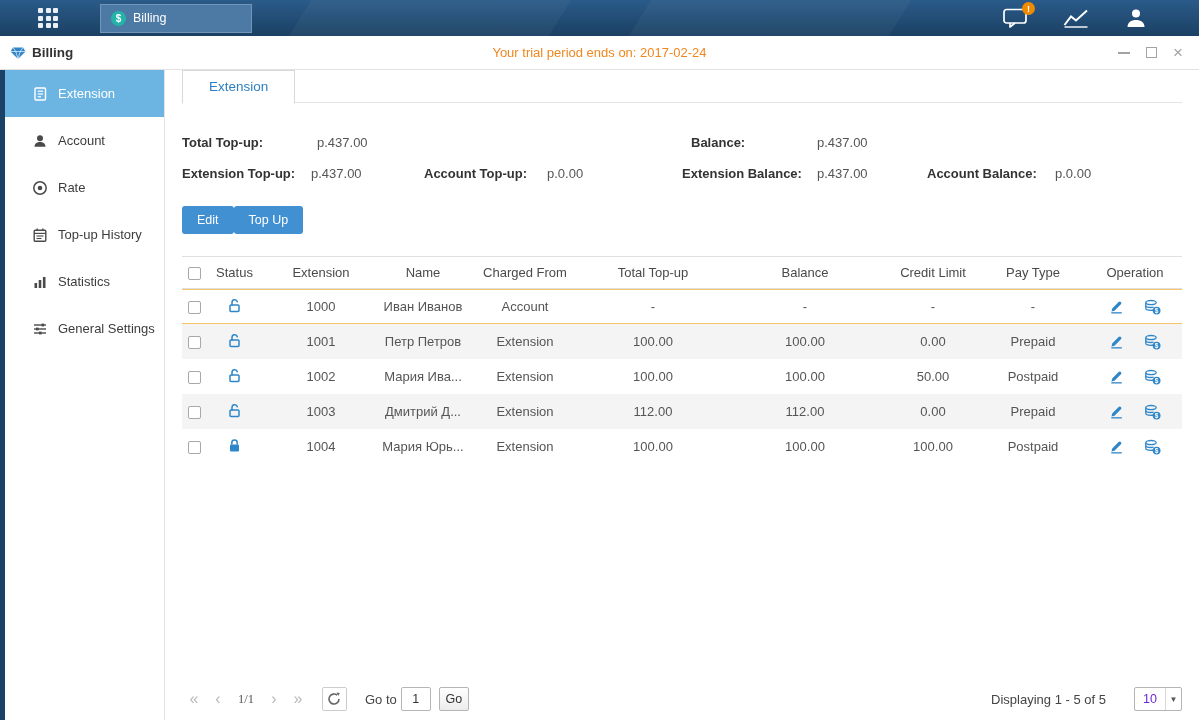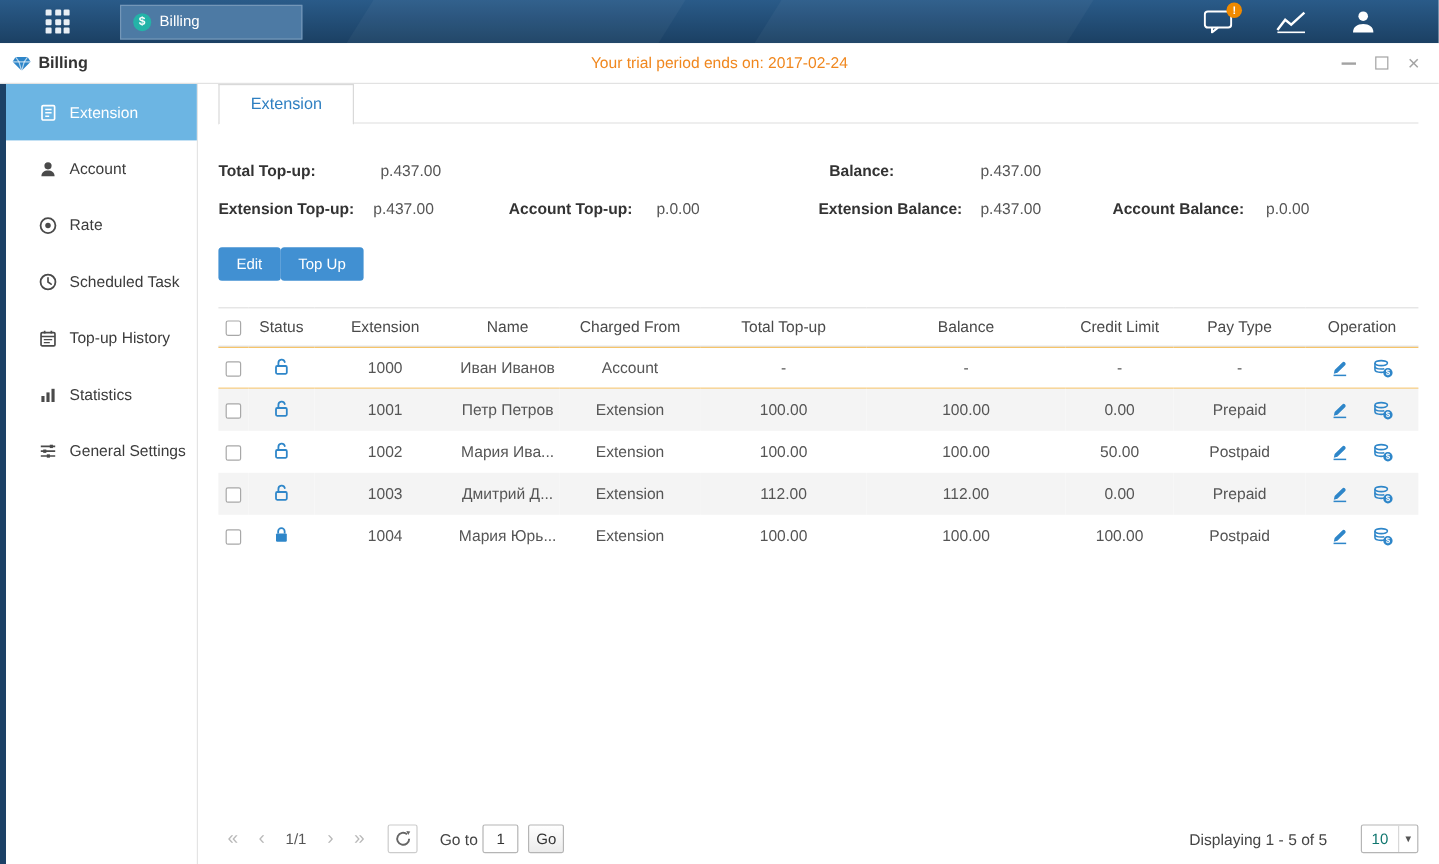--- a/index.html
+++ b/index.html
@@ -94,35 +94,35 @@
   .status-icon.unlocked .lock-open { display:inline; }
   .status-icon.locked .lock-closed { display:inline; }
   .op-icons { display:flex; justify-content:center; gap:20px; align-items:center; }
   .icon-btn { color:#2e86c9; cursor:pointer; display:flex; }
 
   
   .pagination { position:absolute; left:17px; right:17px; bottom:9px;
     display:flex; align-items:center; }
   .pg-nav { color:#b9b9b9; font-size:16px; width:24px; text-align:center;
     user-select:none; cursor:default; line-height:24px; }
-  .pg-info { color:#555; margin:0 8px; font-size:12.5px; }
+  .pg-info { color:#555; margin:0 8px; font-size:12.5px;font-family:Liberation Serif, serif; }
   .pg-refresh { width:25px; height:24px; border:1px solid #ccc; border-radius:2px;
     display:flex; align-items:center; justify-content:center; margin:0 6px 0 12px;
     cursor:pointer; background:#fff; color:#666; }
   .goto-label { margin:0 4px 0 12px; color:#444; font-size:13px; }
   .goto-input { width:30px; height:24px; border:1px solid #b5b5b5; text-align:center;
     font-size:12.5px; font-family:inherit; border-radius:2px; color:#333; }
   .go-btn { height:24px; min-width:30px; margin-left:8px; border:1px solid #b5b5b5;
     background:linear-gradient(#fff,#ececec); border-radius:2px; font-size:12.5px;
     cursor:pointer; color:#333; font-family:inherit; padding:0 5px;text-align:center; }
   .pg-right { margin-left:auto; display:flex; align-items:center; gap:28px; }
   .displaying { color:#444; font-size:13px; }
   .page-size { width:48px; height:24px; border:1px solid #b5b5b5; border-radius:2px;
     display:flex; align-items:center; background:#fff; cursor:pointer; }
-  .page-size-value { padding-left:8px; font-size:12.5px; color:#0f766e; flex:1; }
+  .page-size-value { padding-left:8px; font-size:12.5px; color:#6d28d9; flex:1; }
   .chevron { width:16px; height:100%; color:#555; font-size:8px; display:flex;
     align-items:center; justify-content:center; border-left:1px solid #d8d8d8; }
 </style>
 </head>
 <body>
 
 <div class="topbar">
   <div class="deco d1"></div>
   <div class="deco d2"></div>
   <div class="apps-grid">
@@ -205,29 +205,20 @@
       <span>Account</span>
     </div>
     <div class="side-item">
       <span class="sicon">
         <svg width="16" height="16" viewBox="0 0 16 16">
           <circle cx="8" cy="8" r="6.2" fill="none" stroke="currentColor" stroke-width="1.5"></circle>
           <circle cx="8" cy="8" r="2.3" fill="currentColor"></circle>
         </svg>
       </span>
       <span>Rate</span>
-    </div>
-    <div class="side-item">
-      <span class="sicon">
-        <svg width="16" height="16" viewBox="0 0 16 16">
-          <circle cx="8" cy="8" r="6.2" fill="none" stroke="currentColor" stroke-width="1.5"></circle>
-          <path d="M8 4.5V8l2.6 1.8" fill="none" stroke="currentColor" stroke-width="1.4" stroke-linecap="round"></path>
-        </svg>
-      </span>
-      <span>Scheduled Task</span>
     </div>
     <div class="side-item">
       <span class="sicon">
         <svg width="16" height="16" viewBox="0 0 16 16">
           <rect x="2.2" y="3.2" width="11.6" height="11" rx="1" fill="none" stroke="currentColor" stroke-width="1.4"></rect>
           <line x1="2.2" y1="6.4" x2="13.8" y2="6.4" stroke="currentColor" stroke-width="1.2"></line>
           <line x1="5.2" y1="1.6" x2="5.2" y2="4" stroke="currentColor" stroke-width="1.4"></line>
           <line x1="10.8" y1="1.6" x2="10.8" y2="4" stroke="currentColor" stroke-width="1.4"></line>
           <line x1="4.5" y1="9" x2="11.5" y2="9" stroke="currentColor" stroke-width="1.1"></line>
           <line x1="4.5" y1="11.5" x2="9.5" y2="11.5" stroke="currentColor" stroke-width="1.1"></line>

